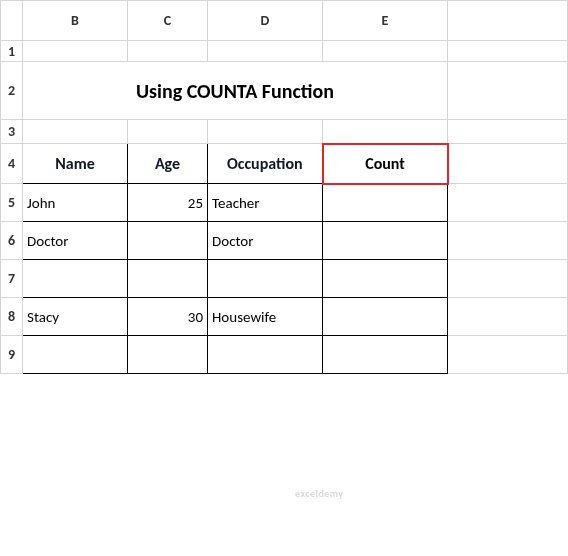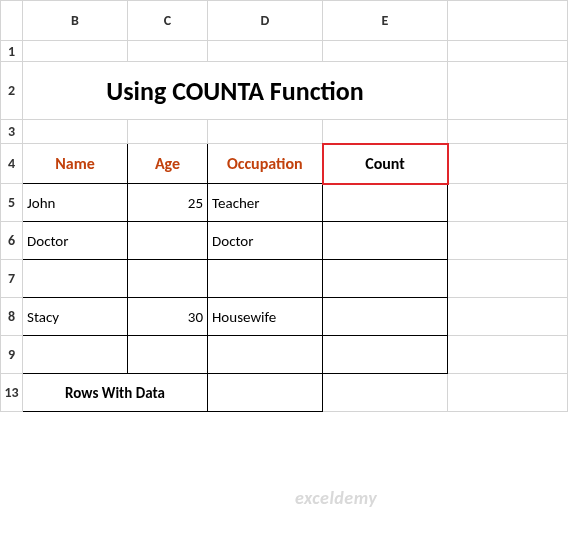--- a/index.html
+++ b/index.html
@@ -35,29 +35,29 @@
     .row-hdr { height: 40px; }
     .row1 { height: 20px; }
     .row2 { height: 58px; }
     .row3 { height: 24px; }
     .cell { padding: 2px 4px; height: 100%; display: flex; align-items: center; }
     .center { justify-content: center; text-align: center; }
     .right { justify-content: flex-end; }
     .title-cell {
       background: #f7dda0;
       font-weight: bold;
-      font-size: 26px;
+      font-size: 20px;
       font-family: Calibri, Arial, sans-serif;
       color: #000;
     }
     .table-hdr {
       background: #b4c1da;
       font-weight: bold;
       font-size: 16px;
-      color: #c2410c;
+      color: #0f172a;
       border: 1px solid #000 !important;
     }
     .data-cell { border: 1px solid #000 !important; }
     .highlight {
       border: 2.5px solid #e1252a !important;
       background: #b4c1da;
       font-weight: bold;
       font-size: 16px;
       color: #000;
     }
@@ -66,22 +66,21 @@
       font-weight: bold;
       font-size: 15px;
       color: #000;
       border: 1px solid #000 !important;
     }
     .corner { background: #e6e6e6; }
     .watermark {
       position: absolute;
       left: 295px;
       top: 487px;
-      font-size: 18px;
-      font-style: italic;
+      font-size: 10px;
       font-weight: bold;
       color: #d9d9d9;
       letter-spacing: 0.5px;
       pointer-events: none;
     }
   </style>
 </head>
 <body>
 
 <table class="grid" cellspacing="0">
@@ -213,25 +212,16 @@
     <td class="data-cell">
           <div class="cell"></div>
         </td>
     <td class="data-cell">
           <div class="cell"></div>
         </td>
     <td></td>
   </tr>
 
 
-  <tr style="height:38px">
-    <th class="rh">13</th>
-    <td class="label-cell" colspan="2">
-          <div class="cell center">Rows With Data</div>
-        </td>
-    <td class="data-cell"></td>
-    <td></td>
-    <td></td>
-  </tr>
 </tbody>
   </table>
 
 <div class="watermark">exceldemy</div>
 
 </body></html>

